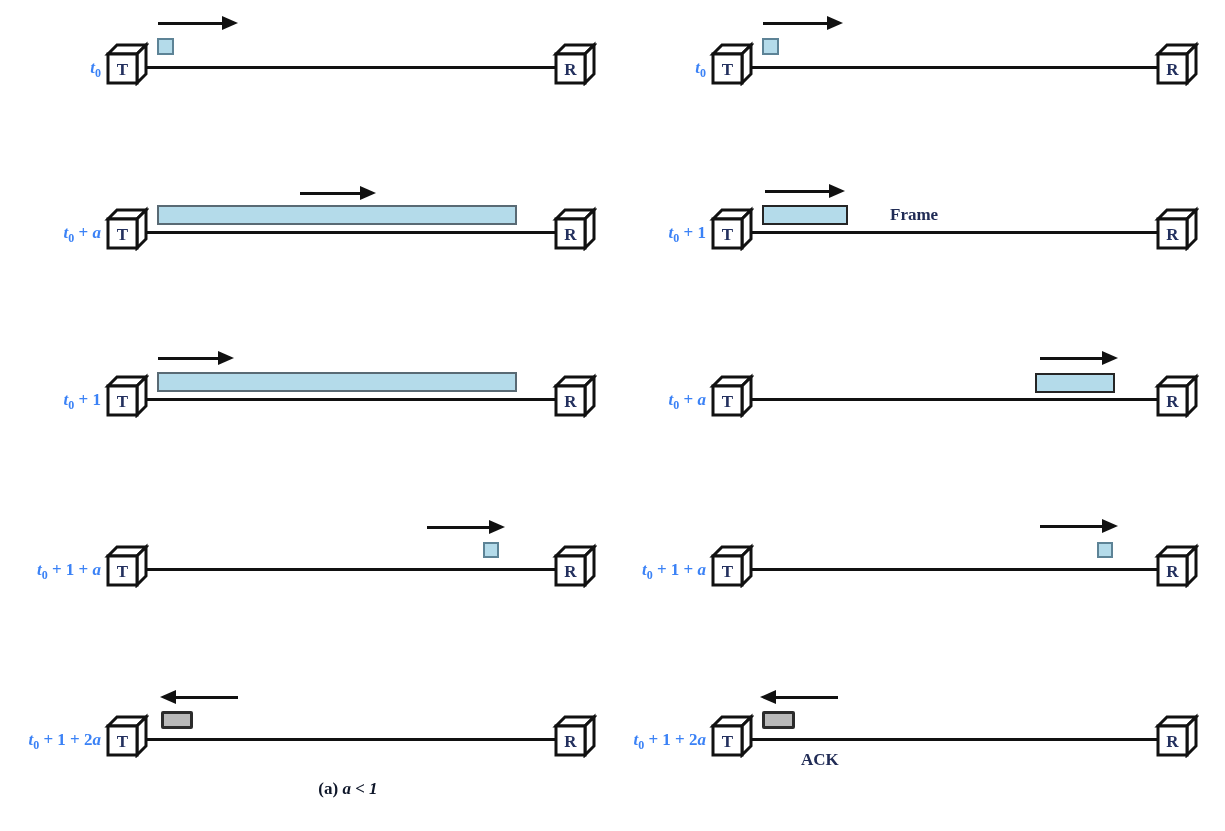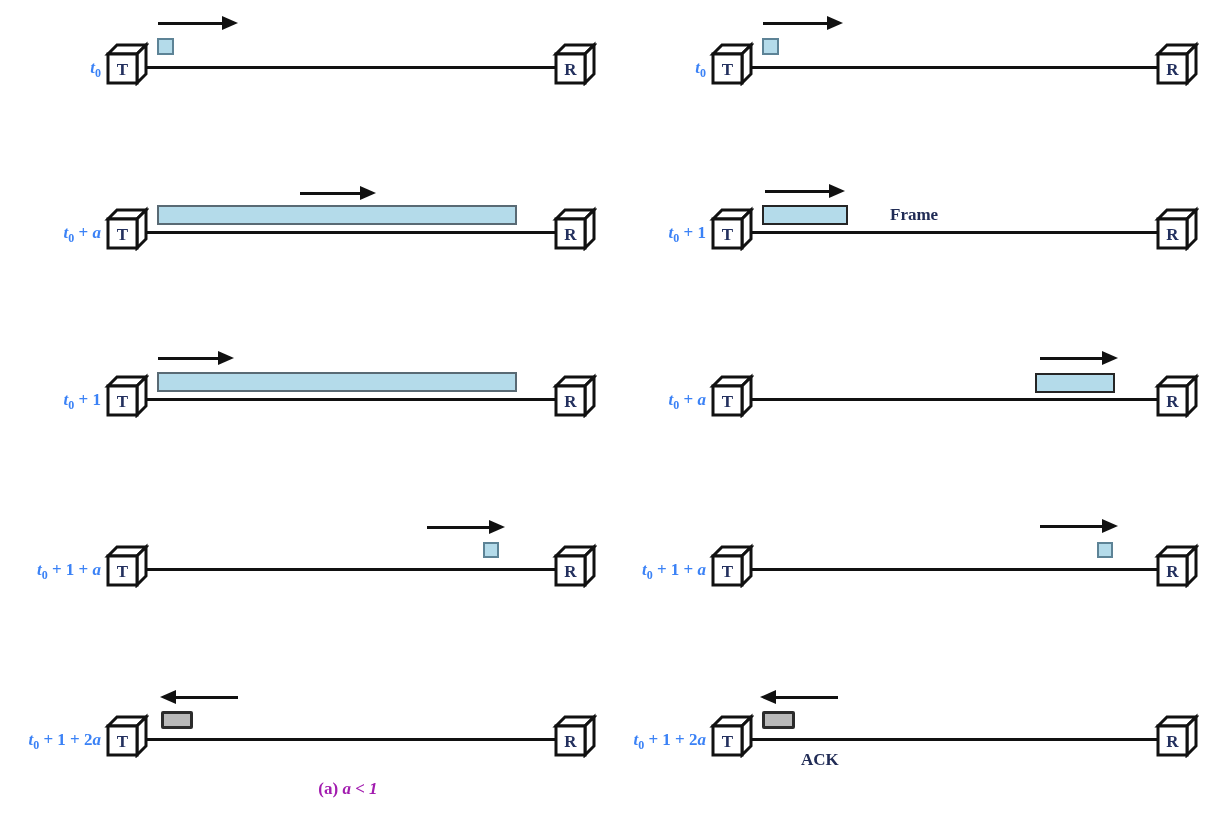--- a/index.html
+++ b/index.html
@@ -26,21 +26,21 @@
   .arrow{position:absolute;height:14px;}
   .arrow .shaft{position:absolute;top:5.5px;height:3px;background:#111111;}
   .arrow.right .shaft{left:0;right:13px;}
   .arrow.left .shaft{left:13px;right:0;}
   .arrow .head{position:absolute;top:0;width:0;height:0;border-top:7px solid transparent;border-bottom:7px solid transparent;}
   .arrow.right .head{right:0;border-left:16px solid #111111;}
   .arrow.left .head{left:0;border-right:16px solid #111111;}
   .tag-label{position:absolute;font-weight:bold;font-size:17px;color:#212c56;height:20px;line-height:20px;white-space:nowrap;}
   .caption{
     position:absolute;width:220px;text-align:center;font-weight:bold;font-size:17px;
-    color:#a21caf;height:22px;line-height:22px;
+    color:#0f172a;height:22px;line-height:22px;
   }
   .caption i{font-style:italic;}
 </style>
 </head>
 <body>
 
 <div id="stage">
   <div class="caption" style="left:238px;top:778px;">
     <span>(a)</span>
     <i>a &lt; 1</i>

